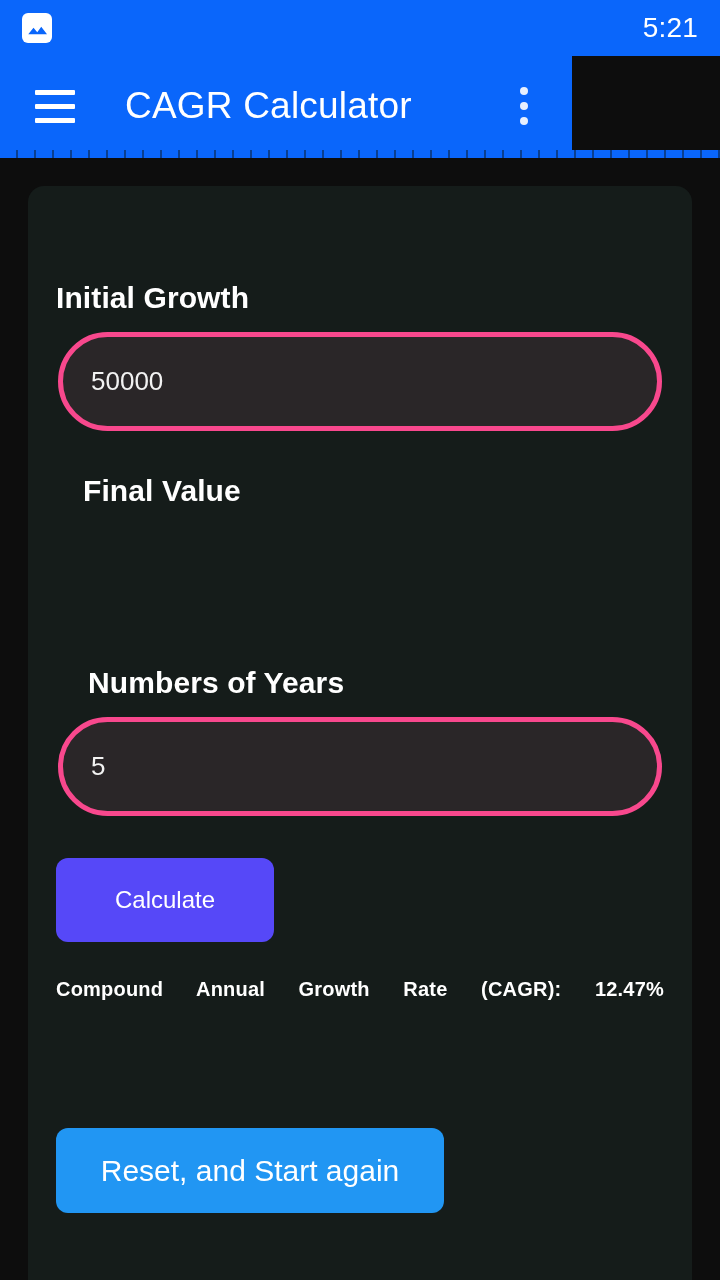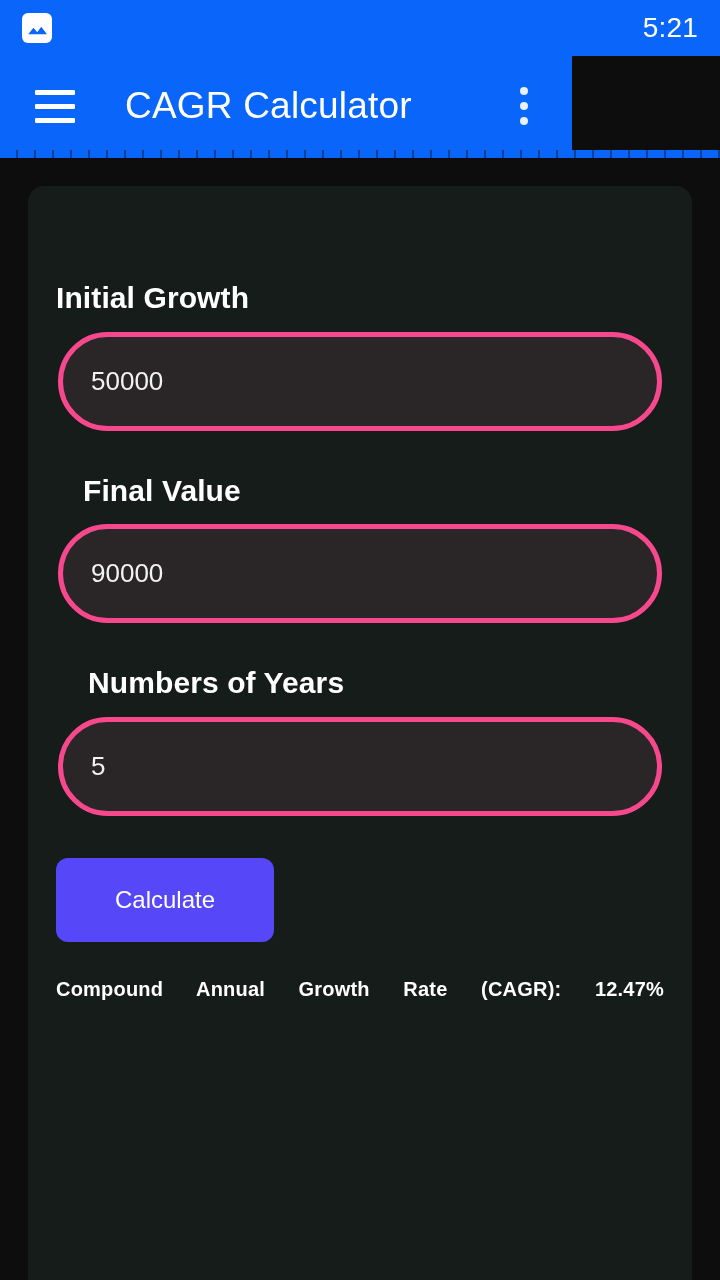--- a/index.html
+++ b/index.html
@@ -197,22 +197,22 @@
   </div>
 </div>
 <div class="app-bar-underline"></div>
 
 <div class="content-card">
 
   <div class="field-label l1">Initial Growth</div>
   <input class="text-input i1" type="text" value="50000" style="">
 
   <div class="field-label l2">Final Value</div>
-  <input class="text-input i2" type="text" value="90000" style="">
 
   <div class="field-label l3">Numbers of Years</div>
   <input class="text-input i3" type="text" value="5" style="">
 
   <button class="calc-btn">Calculate</button>
 
   <div class="result-text">Compound Annual Growth Rate (CAGR): 12.47%</div>
 
+  <button class="reset-btn">Reset, and Start again</button>
 </div>
 
 </body></html>

